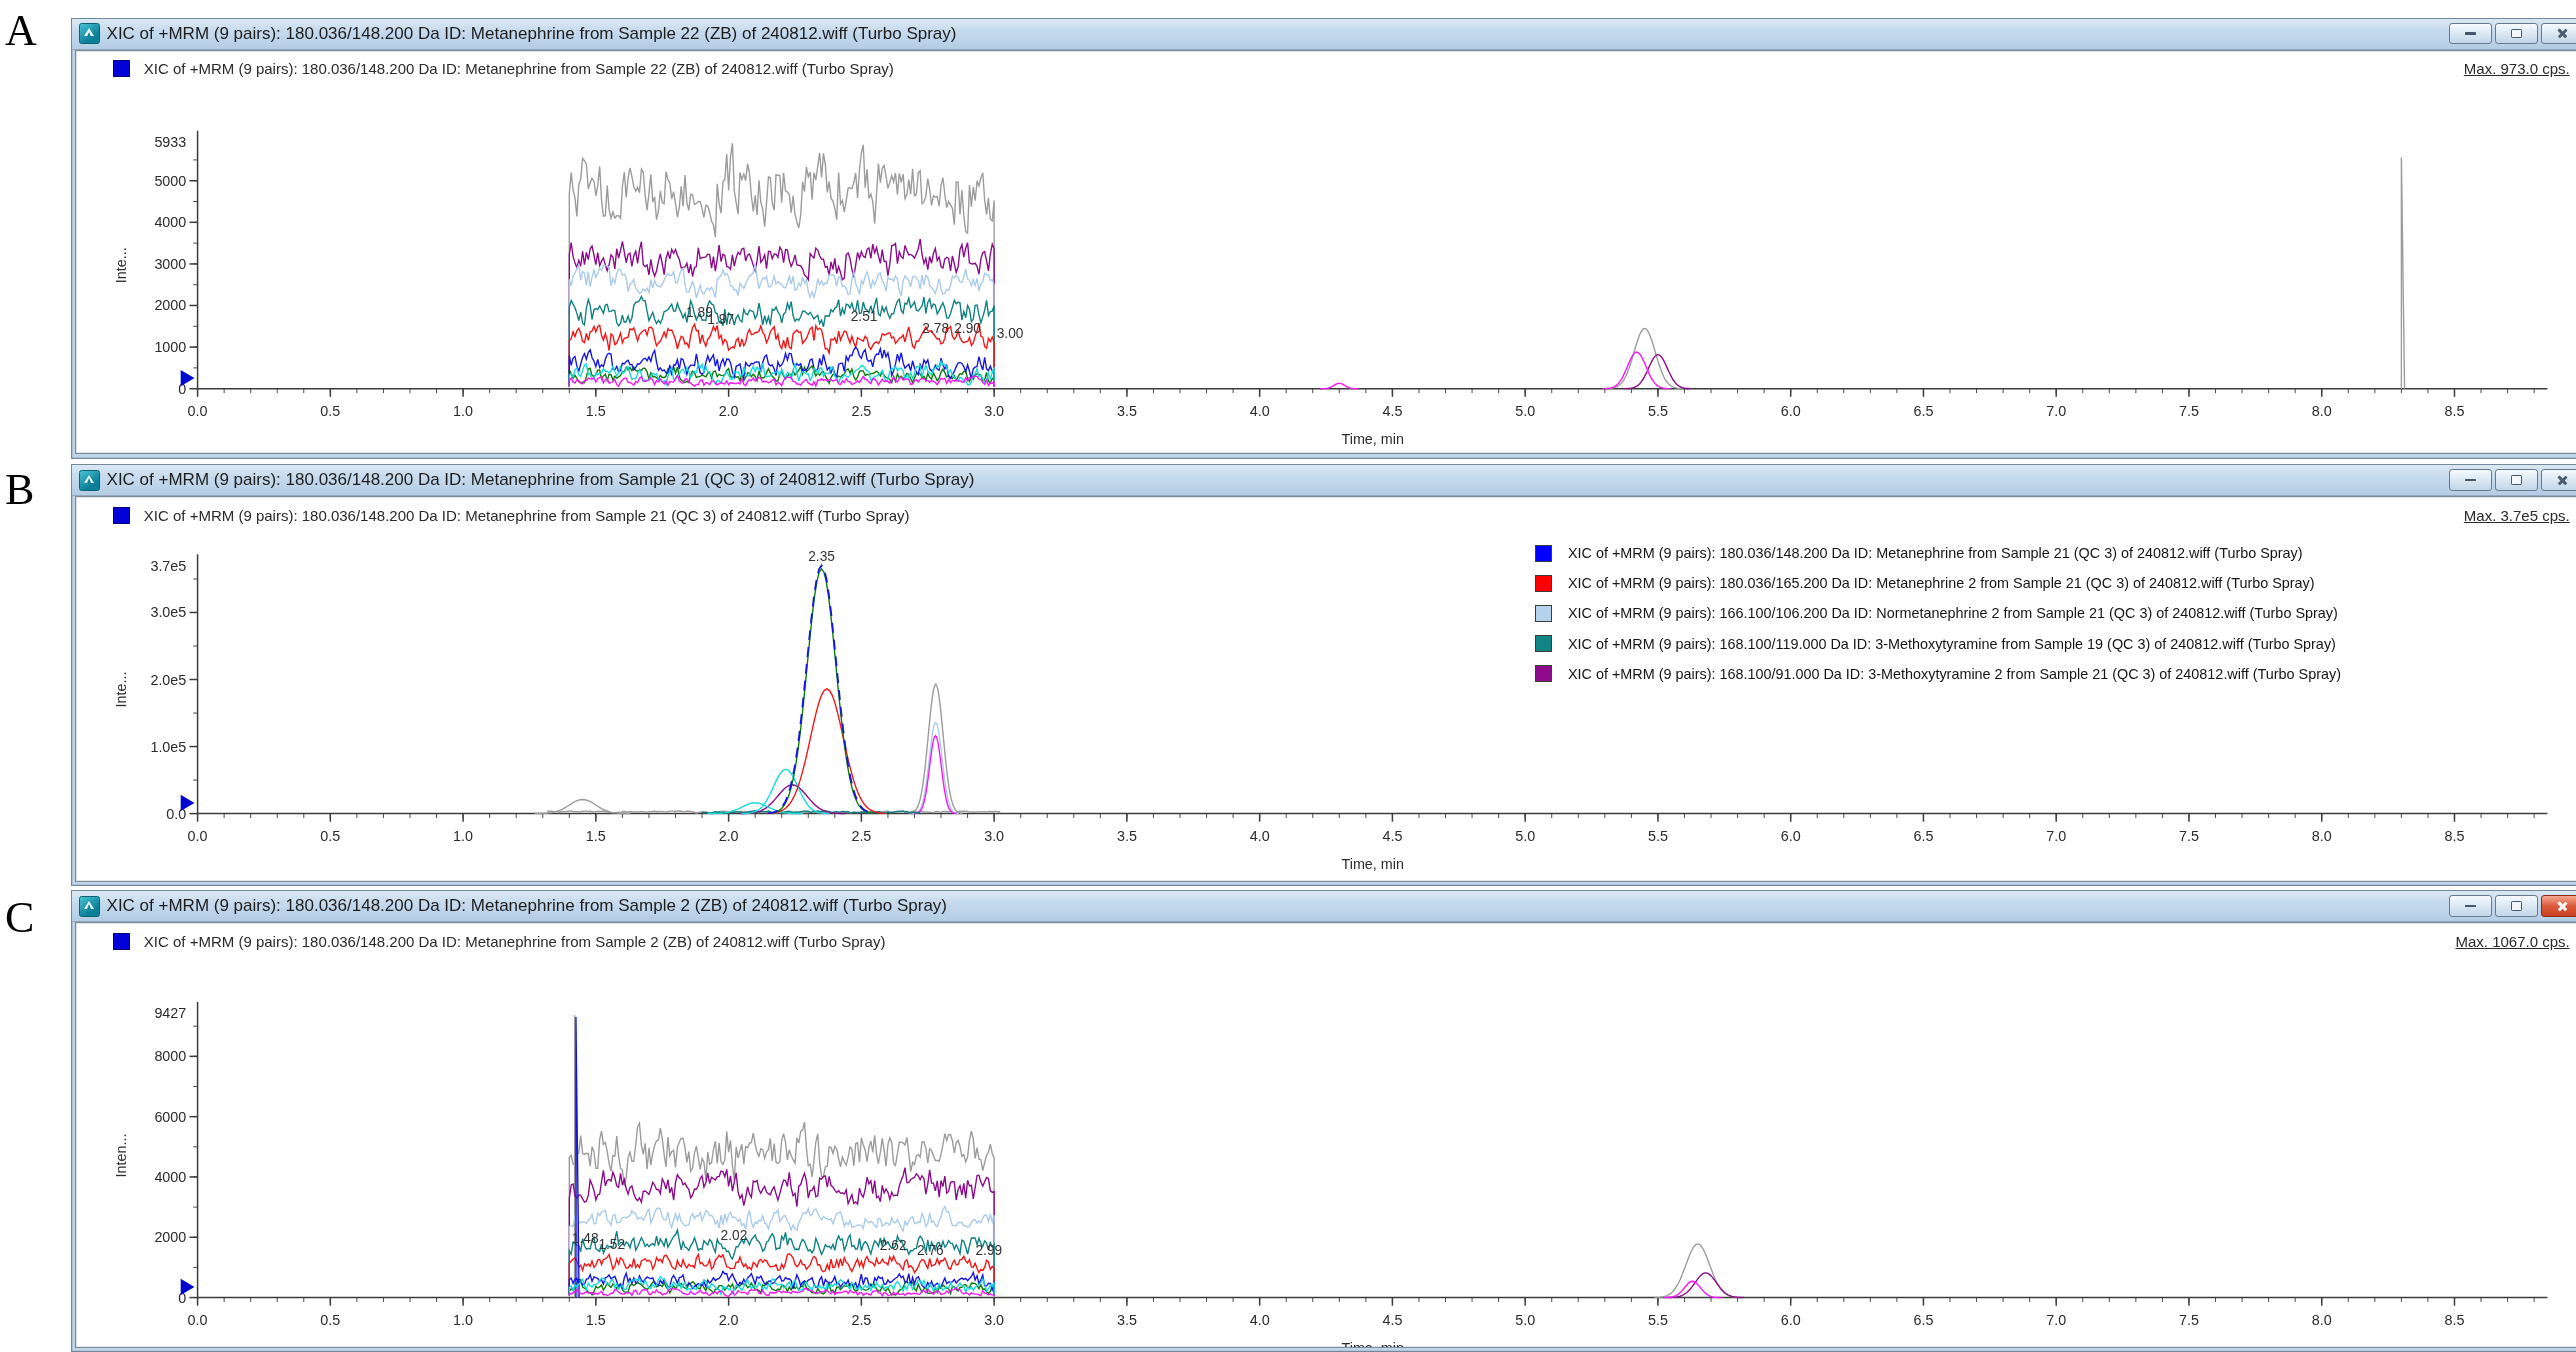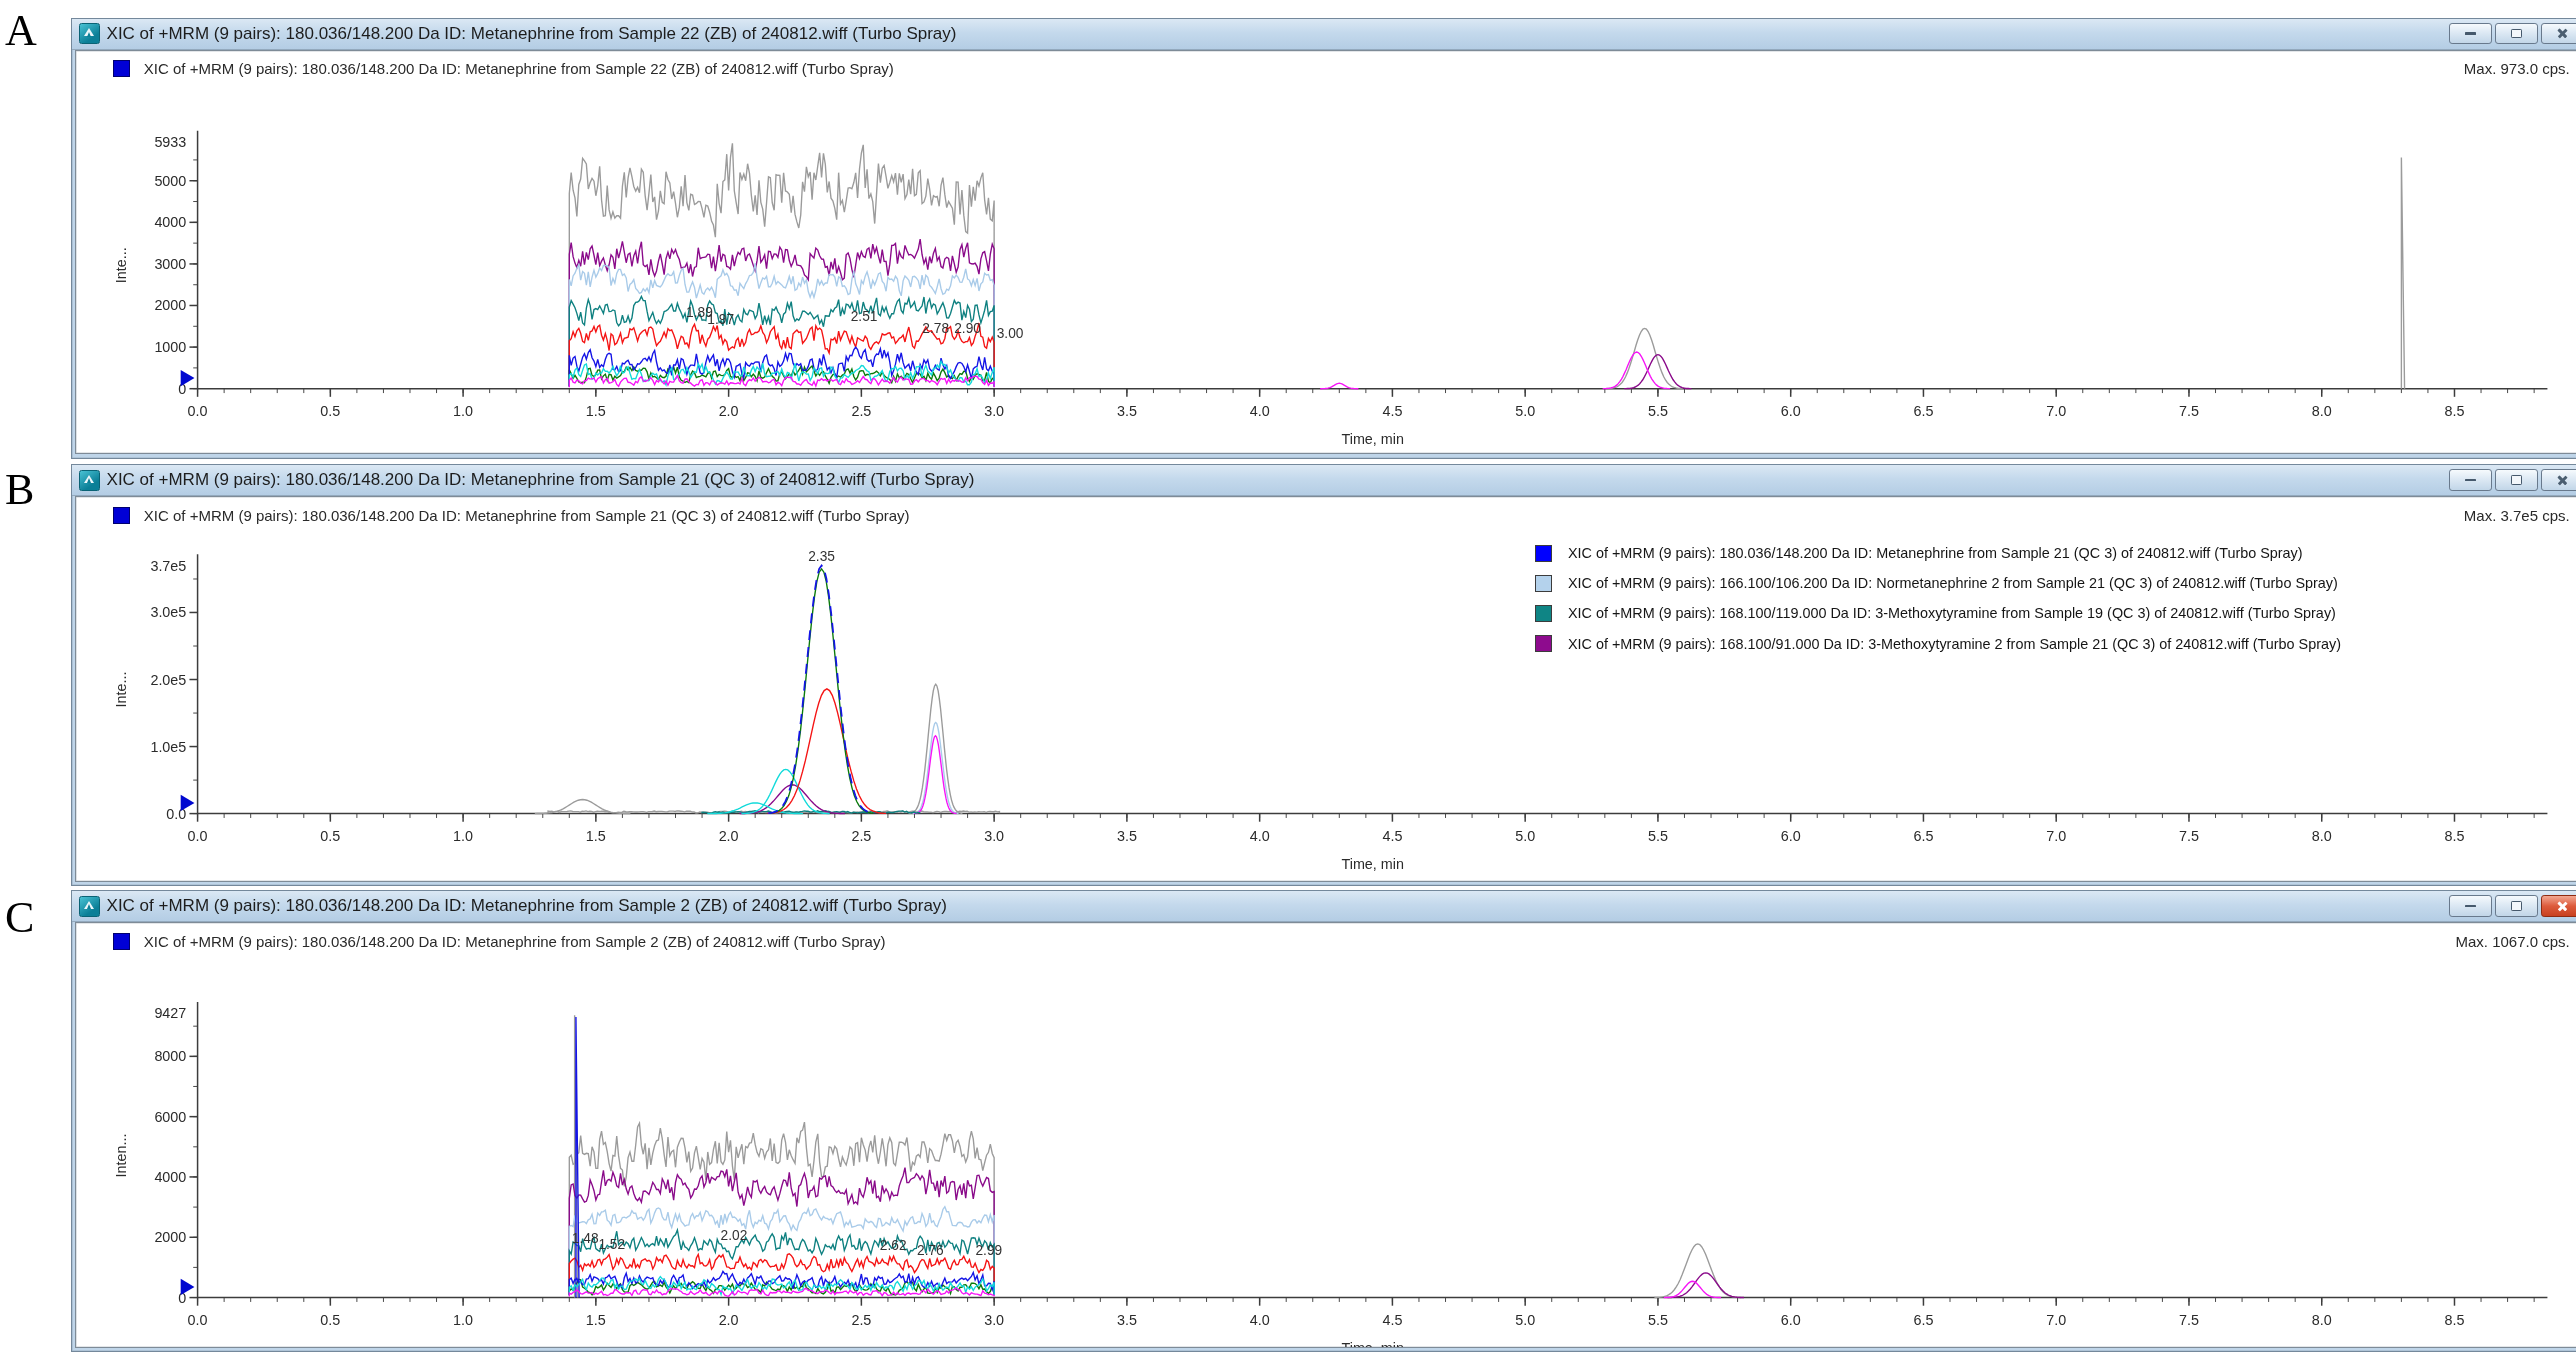--- a/index.html
+++ b/index.html
@@ -27,21 +27,21 @@
   .glyph-x::before,.glyph-x::after{content:"";position:absolute;left:0.6px;top:5px;width:11.2px;height:2.5px;
     background:#4b5e70;border-radius:0.6px;}
   .glyph-x::before{transform:rotate(45deg);} .glyph-x::after{transform:rotate(-45deg);}
   .wbtn.red .glyph-x::before,.wbtn.red .glyph-x::after{background:#ffffff;}
 
   .content{position:absolute;left:3.1px;right:3.1px;top:31px;bottom:3.1px;background:#ffffff;
     border:0.6px solid #7e8b97;box-shadow:0 0 0 0.6px #c7cdd3 inset;overflow:hidden;}
   .phead{height:31px;display:flex;align-items:center;padding:2.5px 16.2px 0 37px;}
   .key{width:15px;height:15px;background:#0000d6;border:1.2px solid #00006e;margin-right:13.7px;flex:0 0 auto;}
   .ptitle{font-size:15px;color:#2a2a2a;white-space:nowrap;overflow:hidden;flex:1 1 auto;}
-  .pmax{font-size:15px;color:#2a2a2a;white-space:nowrap;flex:0 0 auto;margin-left:12.5px;}
+  .pmax{font-size:15px;color:#2a2a2a;white-space:nowrap;flex:0 0 auto;margin-left:12.5px;text-decoration:underline;}
   .chartwrap{position:absolute;left:6.2px;right:6.2px;top:34px;bottom:1.2px;}
   svg.chart{display:block;}
 
   .legend{position:absolute;top:7.5px;right:17.5px;width:1030px;background:#ffffff;}
   .lgrow{display:flex;align-items:center;height:29px;margin-bottom:1.2px;}
   .lgsw{width:15px;height:15px;border:1.2px solid #3c3c3c;margin:0 16.2px 0 2.5px;flex:0 0 auto;}
   .lgtx{font-size:14.4px;color:#151515;white-space:nowrap;}
 
   .ax{stroke:#3c3c3c;stroke-width:2.4;fill:none;}
   .t{stroke-width:1.5;}
@@ -442,20 +442,24 @@
           <path d="M1101.1,452.0L1101.1,451.4L1104.9,450.9L1108.6,450.2L1112.4,448.9L1116.2,446.9L1119.9,443.8L1123.7,439.3L1127.4,432.7L1131.2,423.6L1134.9,411.2L1138.7,395.0L1142.4,374.5L1146.2,349.3L1150.0,319.6L1153.7,285.8L1157.5,248.8L1161.2,210.1L1165.0,171.8L1168.7,135.9L1172.5,104.8L1176.2,80.8L1180.0,65.6L1183.8,60.4L1187.5,65.6L1191.3,80.8L1195.0,104.8L1198.8,135.9L1202.5,171.8L1206.3,210.1L1210.0,248.8L1213.8,285.8L1217.5,319.6L1221.3,349.3L1225.1,374.5L1228.8,395.0L1232.6,411.2L1236.3,423.6L1240.1,432.7L1243.8,439.3L1247.6,443.8L1251.3,446.9L1255.1,448.9L1258.9,450.2L1262.6,450.9L1266.4,451.4" fill="none" stroke="#0a7a0a" stroke-width="2.2"></path>
           <path d="M1098.8,452.0L1098.8,451.4L1102.7,450.9L1106.6,450.1L1110.4,448.8L1114.3,446.8L1118.1,443.7L1122.0,439.1L1125.9,432.5L1129.7,423.2L1133.6,410.7L1137.4,394.3L1141.3,373.4L1145.2,347.9L1149.0,317.8L1152.9,283.5L1156.7,246.0L1160.6,206.8L1164.5,167.9L1168.3,131.6L1172.2,100.1L1176.0,75.7L1179.9,60.3L1183.8,55.0L1187.6,60.3L1191.5,75.7L1195.3,100.1L1199.2,131.6L1203.0,167.9L1206.9,206.8L1210.8,246.0L1214.6,283.5L1218.5,317.8L1222.3,347.9L1226.2,373.4L1230.1,394.3L1233.9,410.7L1237.8,423.2L1241.6,432.5L1245.5,439.1L1249.4,443.7L1253.2,446.8L1257.1,448.8L1260.9,450.1L1264.8,450.9L1268.7,451.4" fill="none" stroke="#1414e6" stroke-width="2.8" stroke-dasharray="16 11"></path>
           <text x="1183.8" y="47.0" class="ann">2.35</text>
         </svg>
       <div class="legend" id="legendB">
           <div class="lgrow">
             <span class="lgsw" style="background: rgb(0, 0, 255);"></span>
             <span class="lgtx">XIC of +MRM (9 pairs): 180.036/148.200 Da ID: Metanephrine from Sample 21 (QC 3) of 240812.wiff (Turbo Spray)</span>
           </div>
           <div class="lgrow">
+            <span class="lgsw" style="background: rgb(255, 0, 0);"></span>
+            <span class="lgtx">XIC of +MRM (9 pairs): 180.036/165.200 Da ID: Metanephrine 2 from Sample 21 (QC 3) of 240812.wiff (Turbo Spray)</span>
+          </div>
+          <div class="lgrow">
             <span class="lgsw" style="background: rgb(180, 210, 236);"></span>
             <span class="lgtx">XIC of +MRM (9 pairs): 166.100/106.200 Da ID: Normetanephrine 2 from Sample 21 (QC 3) of 240812.wiff (Turbo Spray)</span>
           </div>
           <div class="lgrow">
             <span class="lgsw" style="background: rgb(15, 133, 133);"></span>
             <span class="lgtx">XIC of +MRM (9 pairs): 168.100/119.000 Da ID: 3-Methoxytyramine from Sample 19 (QC 3) of 240812.wiff (Turbo Spray)</span>
           </div>
           <div class="lgrow">
             <span class="lgsw" style="background: rgb(142, 11, 142);"></span>
             <span class="lgtx">XIC of +MRM (9 pairs): 168.100/91.000 Da ID: 3-Methoxytyramine 2 from Sample 21 (QC 3) of 240812.wiff (Turbo Spray)</span>

